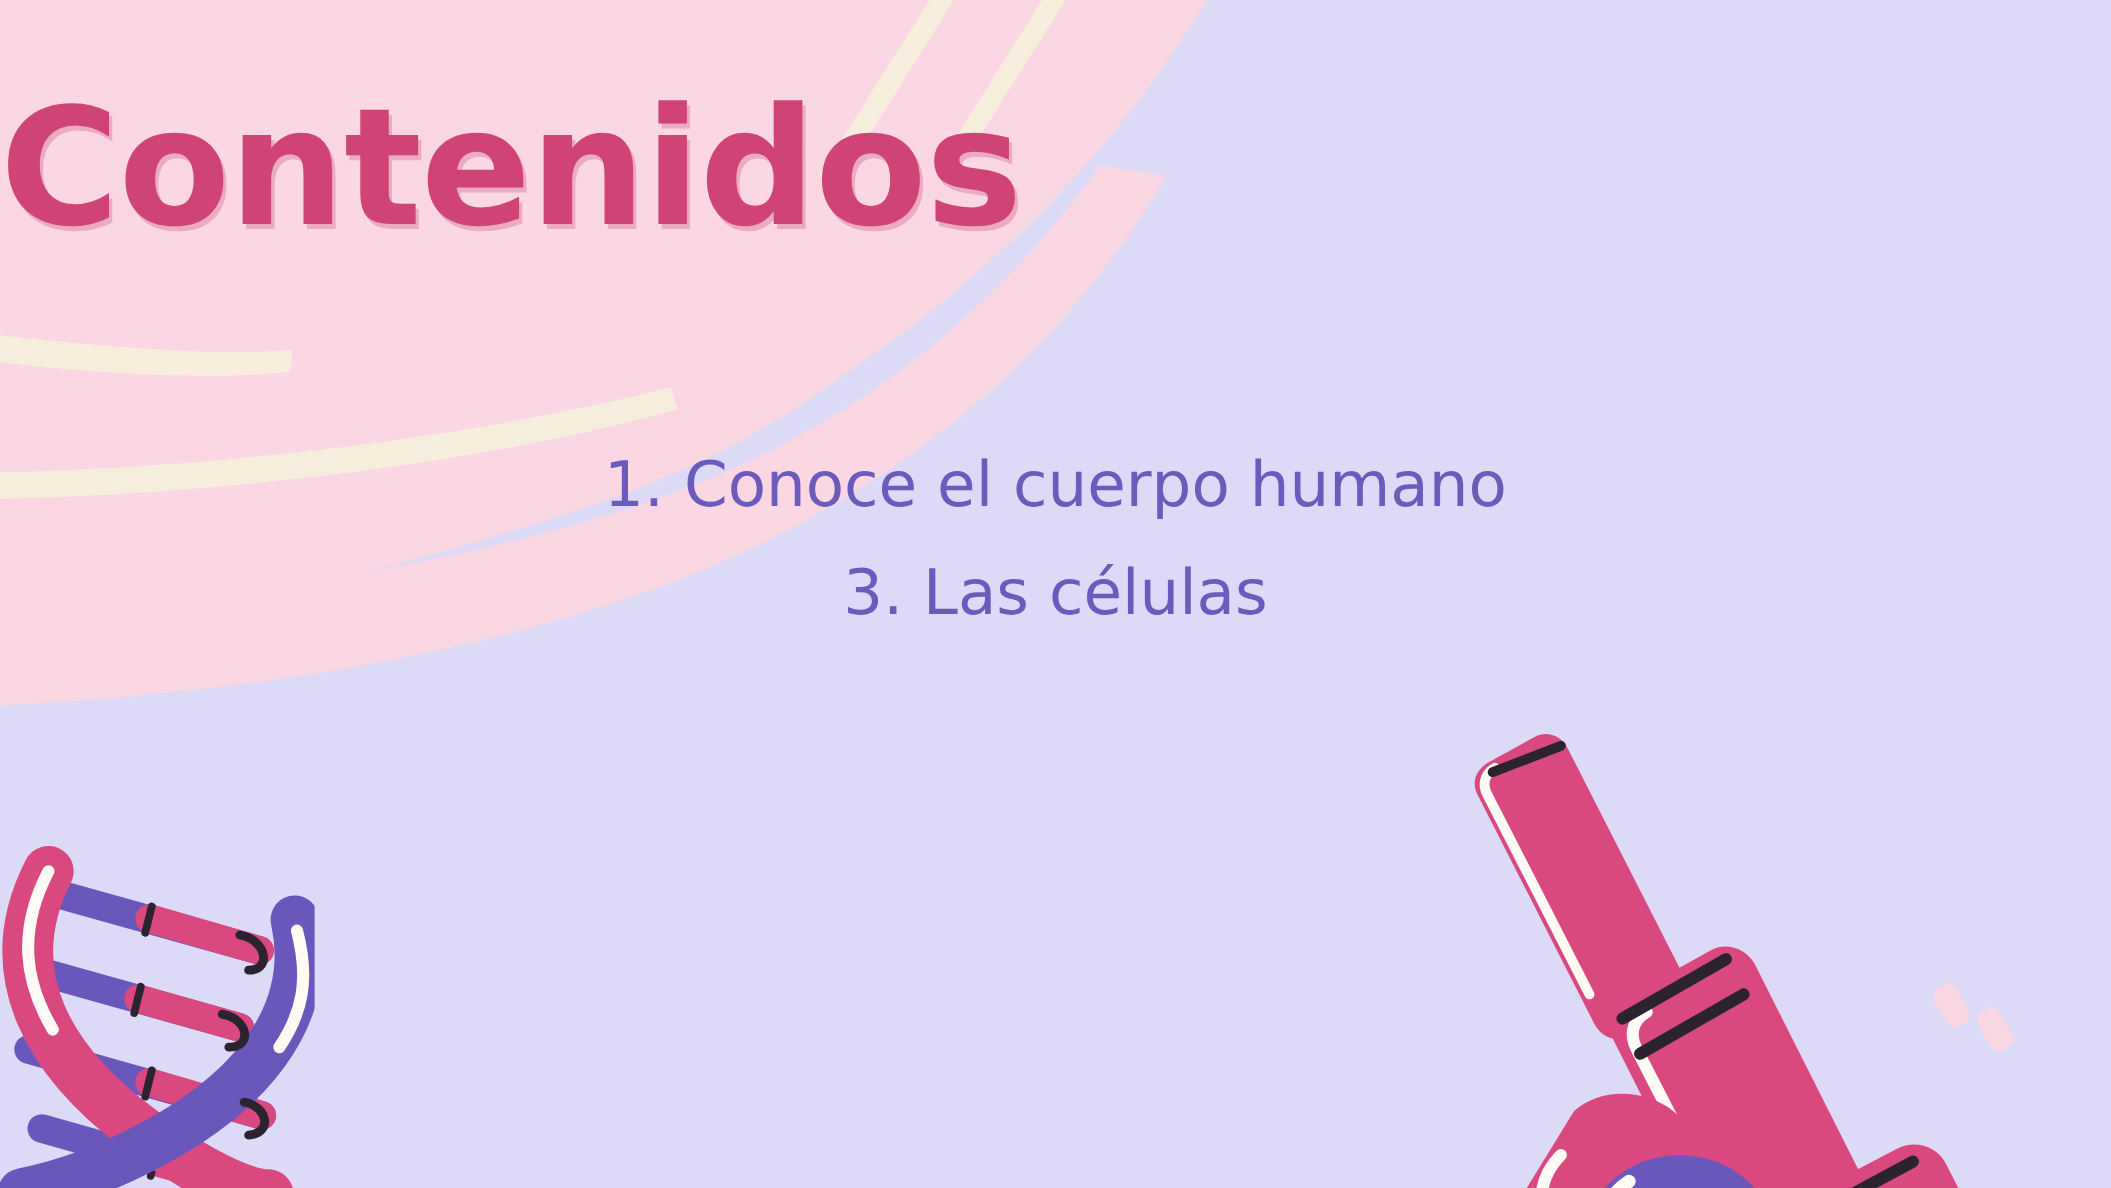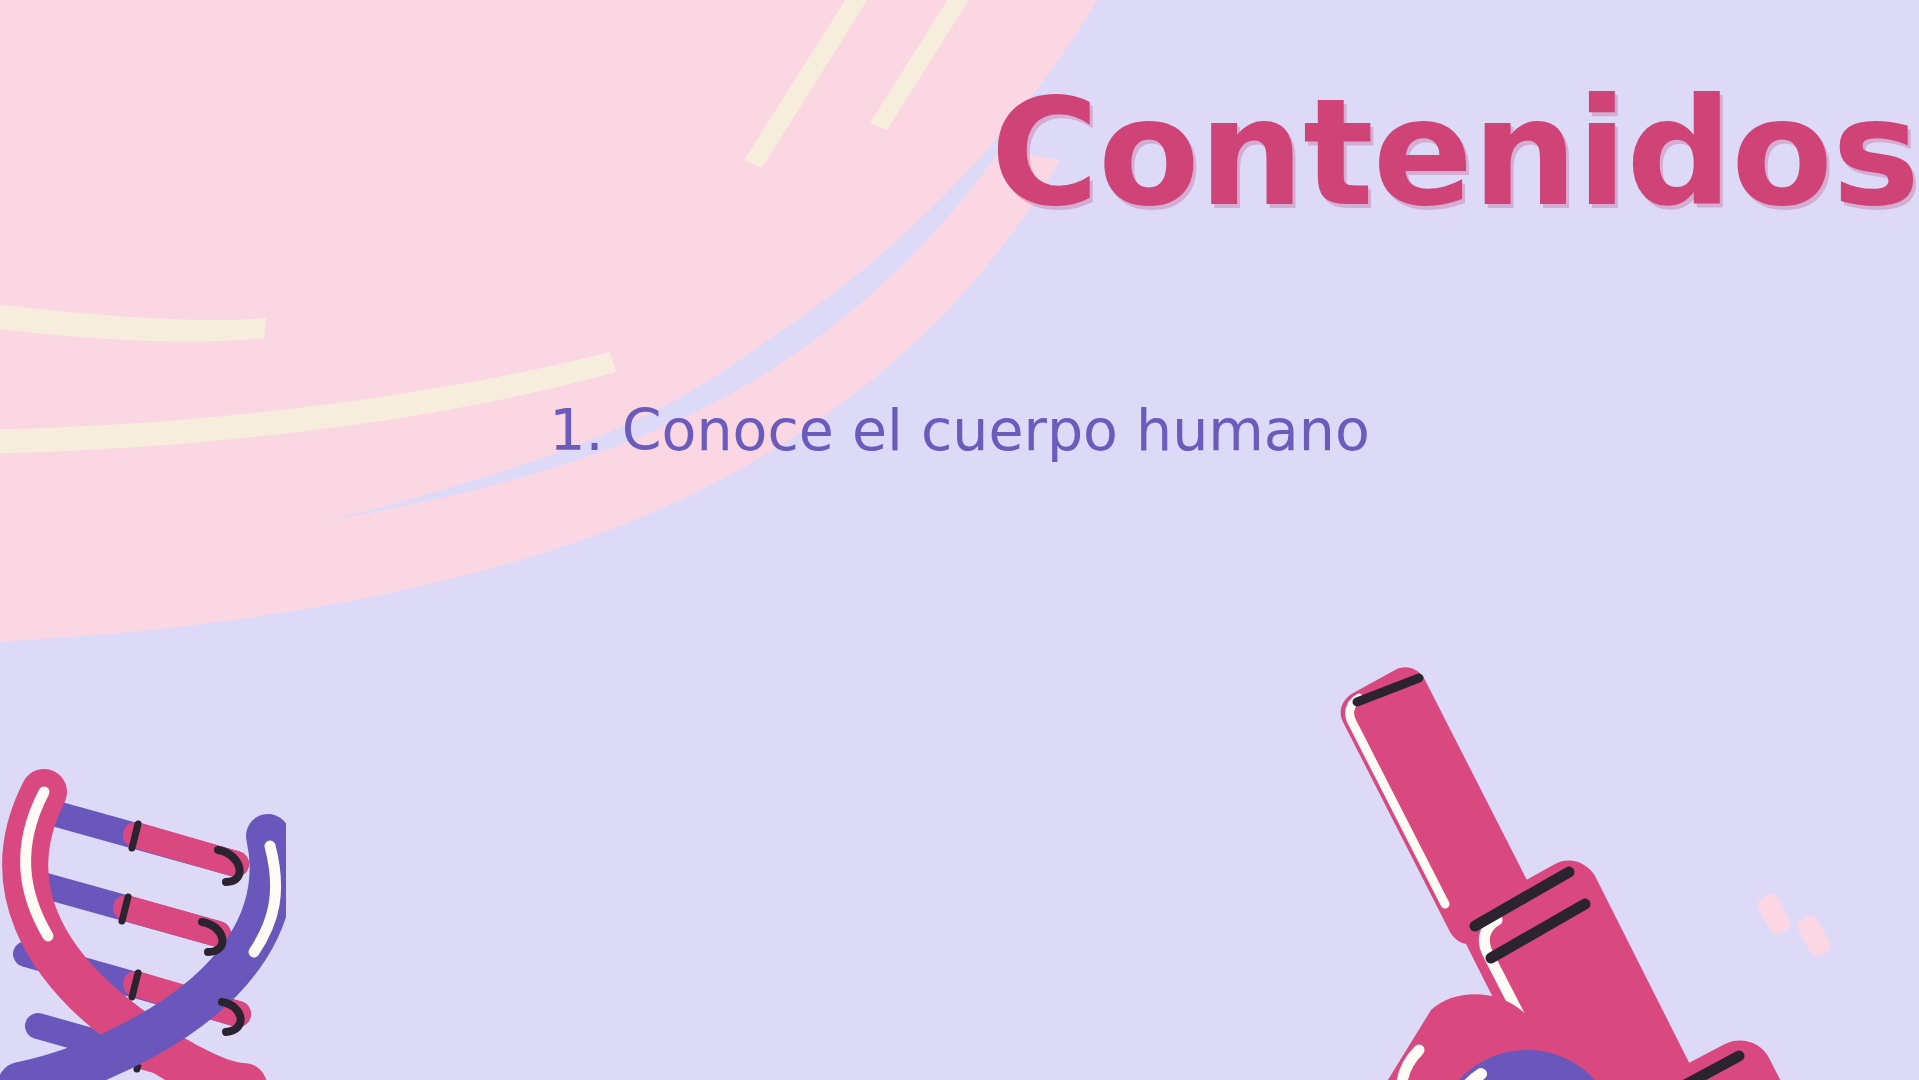--- a/index.html
+++ b/index.html
@@ -27,21 +27,21 @@
     height: 100%;
     pointer-events: none;
   }
 
   
   .title-wrap {
     position: absolute;
     left: 0;
     right: 0;
     top: 78px;
-    text-align: right;
+    text-align: left;
     z-index: 6;
   }
   .slide-title {
     display: inline-block;
     margin: 0;
     font-family: "DejaVu Sans", sans-serif;
     font-weight: 700;
     font-size: 148px;
     line-height: 1.02;
     letter-spacing: -1px;
@@ -51,21 +51,21 @@
 
   
   .toc {
     position: absolute;
     left: 0;
     right: 0;
     top: 380px;
     z-index: 6;
     text-align: center;
     list-style: none;
-    margin: 1px;
+    margin: 12px;
     padding: 0;
   }
   .toc-item {
     font-family: "DejaVu Sans", sans-serif;
     font-weight: 400;
     font-size: 57px;
     line-height: 1.72;
     color: #6b5bbd;
     white-space: nowrap;
   }
@@ -132,20 +132,21 @@
       </g>
     </g>
   </svg>
 
   <div class="title-wrap">
     <h1 class="slide-title">Contenidos</h1>
   </div>
 
   <ul class="toc">
     <li class="toc-item">1. Conoce el cuerpo humano</li>
+    <li class="toc-item">3. Las células</li>
   </ul>
 
   <svg class="dna-art" viewBox="0 0 300 390" aria-hidden="true">
     <g stroke="#2b2430" stroke-width="7" stroke-linecap="round" fill="none">
 
       <g>
         <path d="M42,110 L250,168" stroke="#6a57bb" stroke-width="26"></path>
         <path d="M42,185 L232,238" stroke="#6a57bb" stroke-width="26"></path>
         <path d="M40,258 L252,318" stroke="#6a57bb" stroke-width="26"></path>
         <path d="M52,330 L250,386" stroke="#6a57bb" stroke-width="26"></path>

